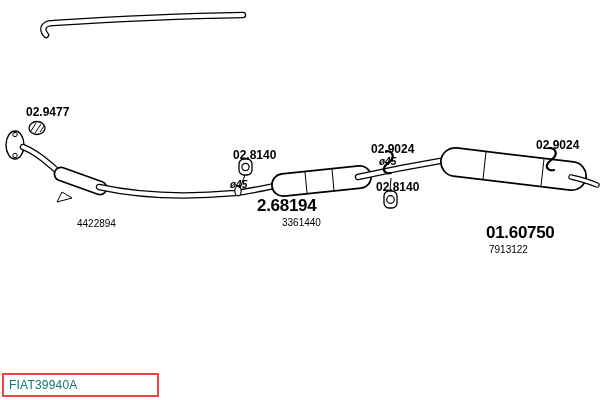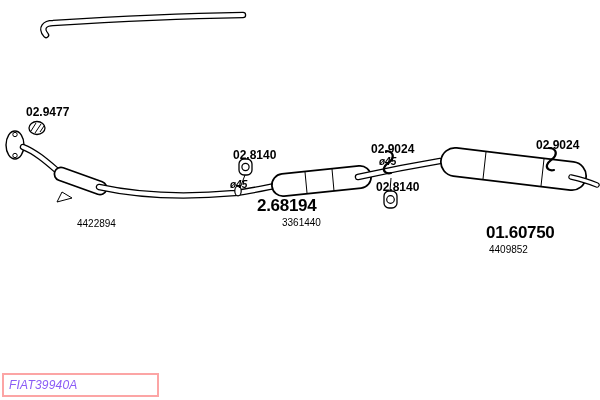--- a/index.html
+++ b/index.html
@@ -8,22 +8,22 @@
     font-family:"Liberation Sans", sans-serif;overflow:hidden;
   }
   #drawing{position:absolute;left:0;top:0;}
   .lbl{position:absolute;color:#000;white-space:nowrap;line-height:1;}
   .part-sm{font-size:12px;font-weight:bold;}
   .part-lg{font-size:17px;font-weight:bold;letter-spacing:-0.3px;}
   .ref{font-size:10px;font-weight:normal;}
   .dia{font-size:10px;font-weight:bold;font-style:italic;margin-left:30px;}
   #footer-box{
     position:absolute;left:2px;top:373px;width:148px;height:20px;
-    border:2px solid #fca5a5;background:#fff;display:flex;align-items:center;
-    padding-left:5px;font-size:12px;color:#8b5cf6;letter-spacing:0.2px;font-style:italic;
+    border:2px solid #ef4444;background:#fff;display:flex;align-items:center;
+    padding-left:5px;font-size:12px;color:#0f766e;letter-spacing:0.2px;
   }
 </style>
 </head>
 <body>
 
 <div id="stage">
 
   <svg id="drawing" width="600" height="400" viewBox="0 0 600 400">
 
     <g>
@@ -115,19 +115,19 @@
   <div class="lbl part-lg" style="left:257px;top:197px;">2.68194</div>
   <div class="lbl ref" style="left:282px;top:218px;">3361440</div>
 
   <div class="lbl dia" style="left:349px;top:157px;">ø45</div>
 
   <div class="lbl part-sm" style="left:371px;top:143px;">02.9024</div>
   <div class="lbl part-sm" style="left:376px;top:181px;">02.8140</div>
   <div class="lbl part-sm" style="left:536px;top:139px;">02.9024</div>
 
   <div class="lbl part-lg" style="left:458px;top:224px;margin-left:28px;">01.60750</div>
-  <div class="lbl ref" style="left:489px;top:245px;">4409852</div>
+  <div class="lbl ref" style="left:489px;top:245px;">7913122</div>
 
   <div id="footer-box">
     <span>FIAT39940A</span>
   </div>
 
 </div>
 
 </body></html>

